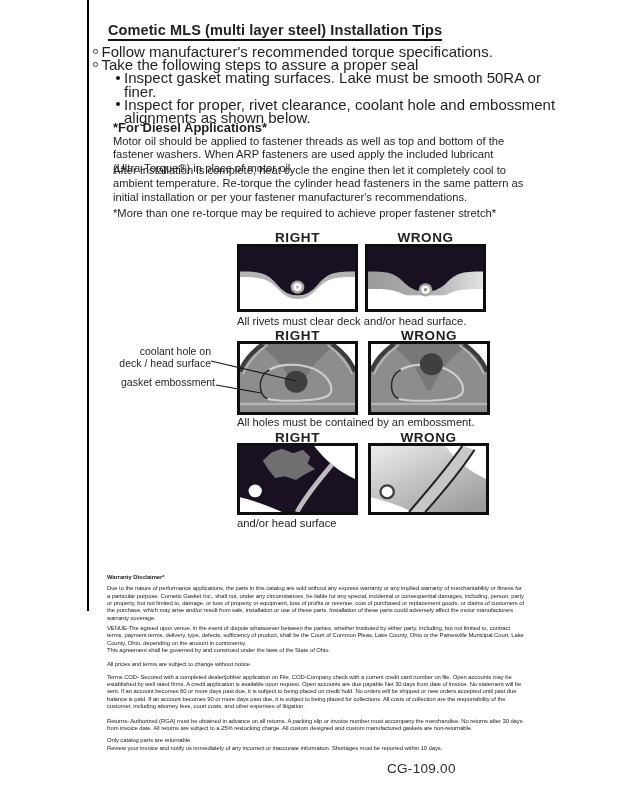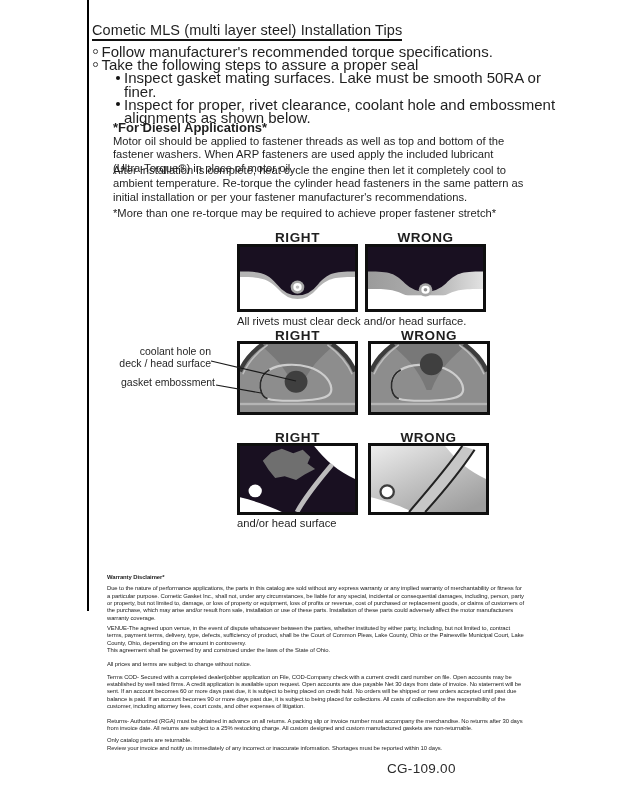--- a/index.html
+++ b/index.html
@@ -2,21 +2,21 @@
 <html><head>
 <meta charset="utf-8">
 <style>
   * { margin:0; padding:0; box-sizing:border-box; }
   html,body { background:#ffffff; }
   body { font-family:"Liberation Sans", sans-serif; color:#1f1f1f; }
   .page { position:relative; width:618px; height:800px; background:#ffffff; overflow:hidden; }
 
   .vrule { position:absolute; left:87px; top:0; width:2px; height:611px; background:#000; }
 
-  .title { position:absolute; left:92px; top:22px; font-size:14.5px; font-weight:normal;
+  .title { position:absolute; left:108px; top:22px; font-size:14.5px; font-weight:bold;
            letter-spacing:0.1px; padding-bottom:1px; border-bottom:2px solid #111; white-space:nowrap; }
 
   .bullets { position:absolute; left:93px; top:45px; width:470px; font-size:15px; }
   .brow { display:flex; align-items:flex-start; line-height:13.2px; }
   .brow.sub { margin-left:23px; }
   .bm { flex:0 0 auto; width:4.5px; height:4.5px; border-radius:50%; margin:4px 4px 0 0; }
   .bm.open { border:1px solid #444; }
   .bm.fill { background:#111; width:4px; height:4px; margin-top:4.5px; }
 
   .diesel-h { position:absolute; left:113px; top:120px; font-size:13px; font-weight:bold; }
@@ -152,20 +152,21 @@
       <path d="M97,0 C109,9 117,19 121,30" stroke="#3c3c3c" stroke-width="4.5" fill="none"></path>
       <path d="M29,1 C17,10 8,21 3,33" stroke="#bdbdbd" stroke-width="1.6" fill="none"></path>
       <path d="M92,1 C104,10 113,21 118,33" stroke="#bdbdbd" stroke-width="1.6" fill="none"></path>
       <rect y="64" width="121" height="2.6" fill="#b5b5b5"></rect>
       <path d="M31,28 C41,22 58,21 72,25 C86,29 95,39 96,48 C97,55 92,58 83,59.5 C65,62.5 38,62.5 29,59.5 C23,57.5 20.5,50 21.5,42 C22.5,35 26,31 31,28 Z" fill="none" stroke="#cdcdcd" stroke-width="2.3"></path>
       <path d="M31,28 C26,31 22.5,35 21.5,42 C20.5,50 23,57.5 29,59.5" fill="none" stroke="#2c2c2c" stroke-width="2"></path>
       <circle cx="63" cy="22" r="12" fill="#3f3f3f"></circle>
     </svg>
   </div>
 
+  <div class="caption" style="top:416px;">All holes must be contained by an embossment.</div>
 
   <div class="figlabel" style="left:237px; top:430px; width:121px;">RIGHT</div>
   <div class="figlabel" style="left:368px; top:430px; width:121px;">WRONG</div>
 
   <div class="panel mid" style="left:237px; top:443px;">
     <svg viewBox="0 0 121 72" preserveAspectRatio="none">
       <rect width="121" height="72" fill="#ffffff"></rect>
       <path d="M0,0 H78 C90,16 104,28 121,36 V72 H44 C32,66 16,60 0,56 Z" fill="#191021"></path>
       <path d="M33,7 L44,3 L56,8 L66,4 L74,12 L71,19 L79,25 L68,31 L59,37 L47,33 L37,35 L30,26 L24,16 Z" fill="#6f6f6f"></path>
       <path d="M97,20 C84,36 70,53 60,72" stroke="#c6c6c6" stroke-width="5" fill="none" opacity="0.95"></path>

